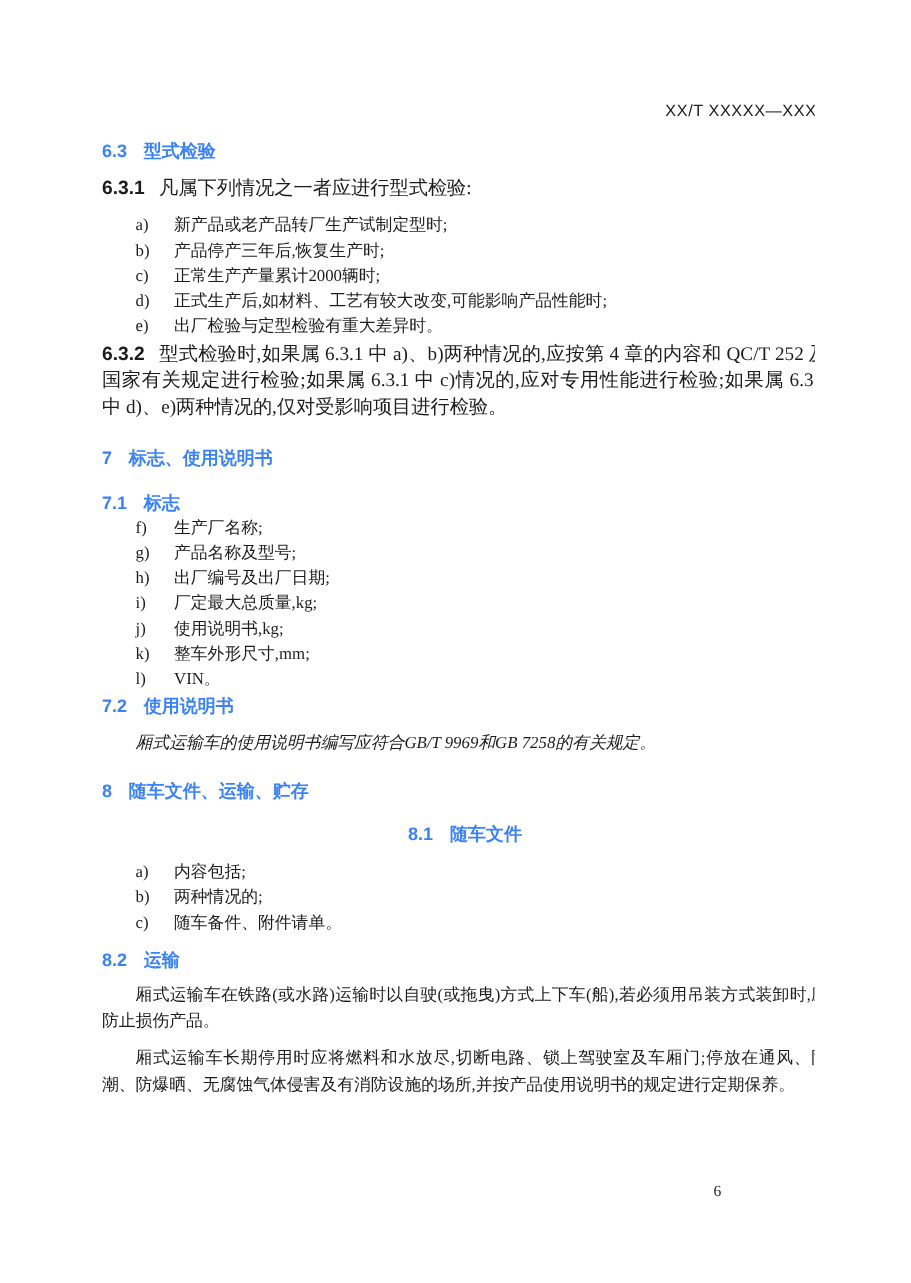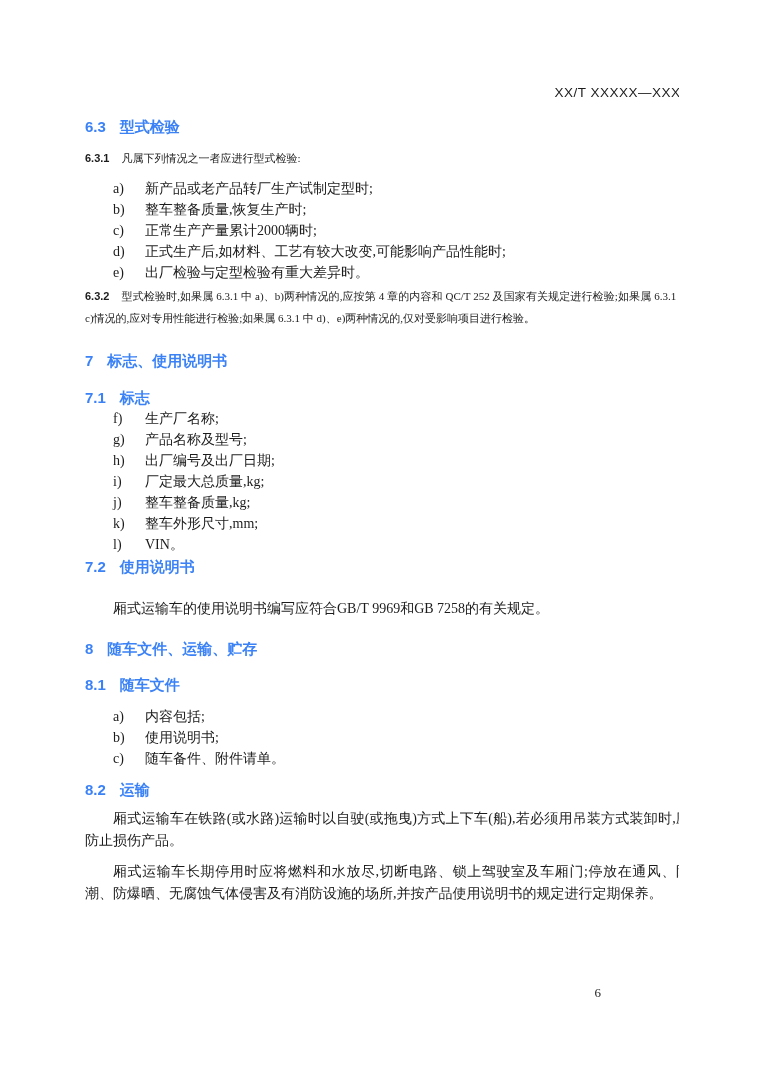--- a/index.html
+++ b/index.html
@@ -27,21 +27,21 @@
     font-family:"Liberation Sans", sans-serif;
     font-weight:bold;
     font-size:15px;
     color:#3b82f6;
   }
   .h1 { line-height:22px; }
   .h2 { line-height:21px; }
   .h-num { display:inline-block; margin-right:14px; }
   .clause {
     font-family:"Liberation Serif", serif;
-    font-size:11px;
+    font-size:16px;
     line-height:22px;
     text-align:justify;
   }
   .clause-num {
     font-family:"Liberation Sans", sans-serif;
     font-weight:bold;
     margin-right:12px;
   }
   .para {
     font-family:"Liberation Serif", serif;
@@ -68,23 +68,23 @@
   
   #h2-63  { margin-top:15px; }
   #c631   { margin-top:10px; }
   #list1  { margin-top:9px;  }
   #c632   { margin-top:2px;  }
   #h1-7   { margin-top:21px; }
   #h2-71  { margin-top:15px; }
   #p71    { margin-top:9px;  }
   #list2  { margin-top:0;    }
   #h2-72  { margin-top:1px;  }
-  #p72    { margin-top:21px; }
+  #p72    { margin-top:10px;font-style:italic; }
   #h1-8   { margin-top:18px; }
-  #h2-81  { margin-top:14px; }
+  #h2-81  { margin-top:14px;text-align:center; }
   #list3  { margin-top:11px; }
   #h2-82  { margin-top:10px; }
   #p82    { margin-top:8px;  }
   #h2-83  { margin-top:2px;  }
   #p83    { margin-top:9px;  }
 </style>
 </head>
 <body>
 
 <div class="page">
@@ -95,21 +95,21 @@
     <div class="h2" id="h2-63">
       <span class="h-num">6.3</span><span>型式检验</span>
     </div>
 
     <div class="clause" id="c631">
       <span class="clause-num">6.3.1</span><span>凡属下列情况之一者应进行型式检验:</span>
     </div>
 
     <ul class="list" id="list1">
       <li><span class="marker">a)</span><span>新产品或老产品转厂生产试制定型时;</span></li>
-      <li><span class="marker">b)</span><span>整车整备质量,恢复生产时;</span></li>
+      <li><span class="marker">b)</span><span>产品停产三年后,恢复生产时;</span></li>
       <li><span class="marker">c)</span><span>正常生产产量累计2000辆时;</span></li>
       <li><span class="marker">d)</span><span>正式生产后,如材料、工艺有较大改变,可能影响产品性能时;</span></li>
       <li><span class="marker">e)</span><span>出厂检验与定型检验有重大差异时。</span></li>
     </ul>
 
     <div class="clause" id="c632">
       <span class="clause-num">6.3.2</span><span>型式检验时,如果属 6.3.1 中 a)、b)两种情况的,应按第 4 章的内容和 QC/T 252 及国家有关规定进行检验;如果属 6.3.1 中 c)情况的,应对专用性能进行检验;如果属 6.3.1 中 d)、e)两种情况的,仅对受影响项目进行检验。</span>
     </div>
 
     <div class="h1" id="h1-7">
@@ -119,42 +119,42 @@
     <div class="h2" id="h2-71">
       <span class="h-num">7.1</span><span>标志</span>
     </div>
 
 
     <ul class="list" id="list2">
       <li><span class="marker">f)</span><span>生产厂名称;</span></li>
       <li><span class="marker">g)</span><span>产品名称及型号;</span></li>
       <li><span class="marker">h)</span><span>出厂编号及出厂日期;</span></li>
       <li><span class="marker">i)</span><span>厂定最大总质量,kg;</span></li>
-      <li><span class="marker">j)</span><span>整车整备质量,kg;</span></li>
+      <li><span class="marker">j)</span><span>使用说明书,kg;</span></li>
       <li><span class="marker">k)</span><span>整车外形尺寸,mm;</span></li>
       <li><span class="marker">l)</span><span>VIN。</span></li>
     </ul>
 
     <div class="h2" id="h2-72">
       <span class="h-num">7.2</span><span>使用说明书</span>
     </div>
 
     <div class="para" id="p72">厢式运输车的使用说明书编写应符合GB/T 9969和GB 7258的有关规定。</div>
 
     <div class="h1" id="h1-8">
       <span class="h-num">8</span><span>随车文件、运输、贮存</span>
     </div>
 
     <div class="h2" id="h2-81">
       <span class="h-num">8.1</span><span>随车文件</span>
     </div>
 
     <ul class="list" id="list3">
       <li><span class="marker">a)</span><span>内容包括;</span></li>
-      <li><span class="marker">b)</span><span>使用说明书;</span></li>
+      <li><span class="marker">b)</span><span>两种情况的;</span></li>
       <li><span class="marker">c)</span><span>随车备件、附件请单。</span></li>
     </ul>
 
     <div class="h2" id="h2-82">
       <span class="h-num">8.2</span><span>运输</span>
     </div>
 
     <div class="para" id="p82">厢式运输车在铁路(或水路)运输时以自驶(或拖曳)方式上下车(船),若必须用吊装方式装卸时,应防止损伤产品。</div>
 
 

